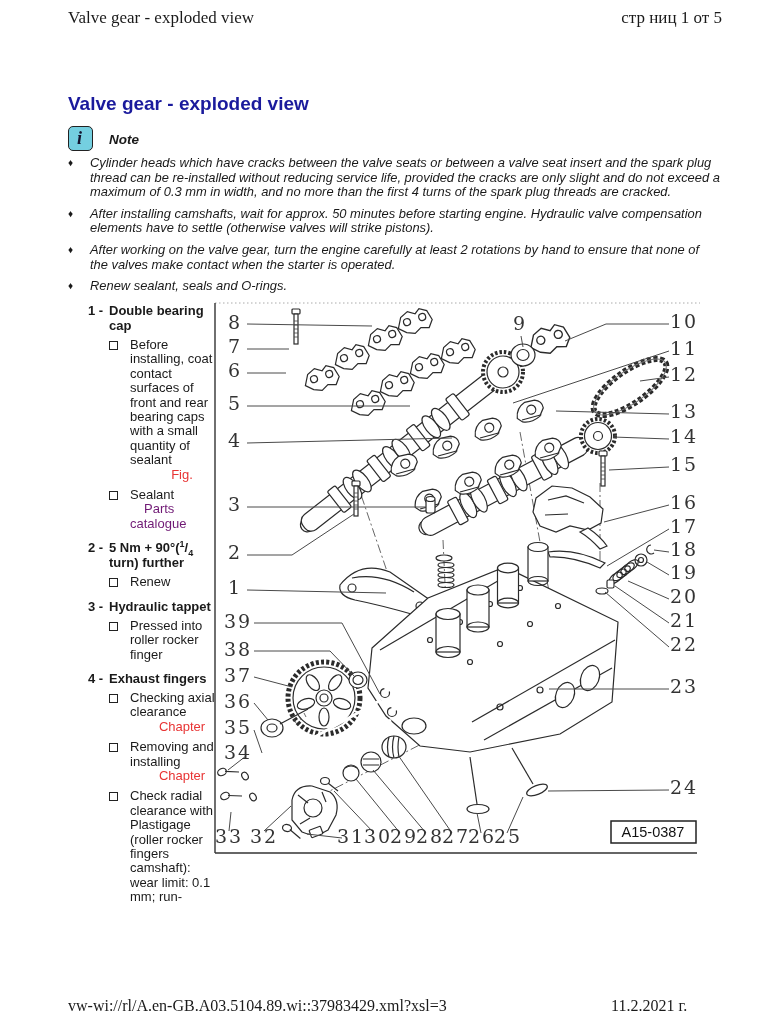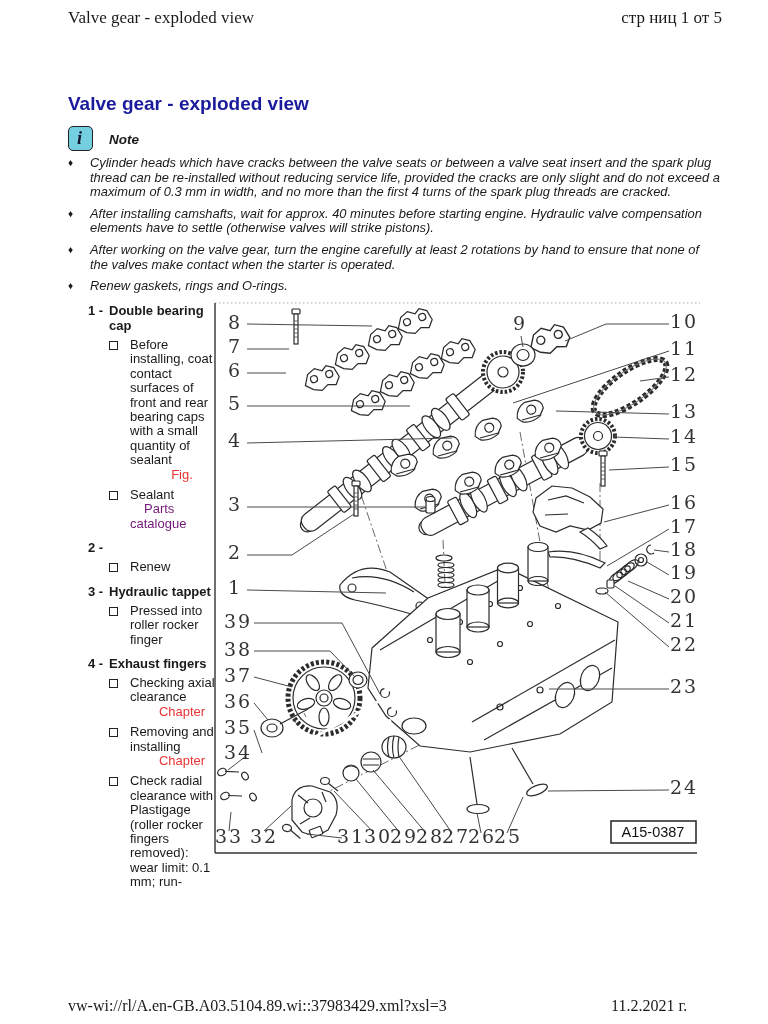--- a/index.html
+++ b/index.html
@@ -60,29 +60,29 @@
 </div>
 <div id="note-label">Note</div>
 
 <div id="note-bullets">
     <div class="bullet-row">
       <span class="diamond">♦</span>
       <span class="bullet-text">Cylinder heads which have cracks between the valve seats or between a valve seat insert and the spark plug thread can be re-installed without reducing service life, provided the cracks are only slight and do not exceed a maximum of 0.3 mm in width, and no more than the first 4 turns of the spark plug threads are cracked.</span>
     </div>
     <div class="bullet-row">
       <span class="diamond">♦</span>
-      <span class="bullet-text">After installing camshafts, wait for approx. 40 minutes before starting engine. Hydraulic valve compensation elements have to settle (otherwise valves will strike pistons).</span>
+      <span class="bullet-text">After installing camshafts, wait for approx. 50 minutes before starting engine. Hydraulic valve compensation elements have to settle (otherwise valves will strike pistons).</span>
     </div>
     <div class="bullet-row">
       <span class="diamond">♦</span>
       <span class="bullet-text">After working on the valve gear, turn the engine carefully at least 2 rotations by hand to ensure that none of the valves make contact when the starter is operated.</span>
     </div>
     <div class="bullet-row">
       <span class="diamond">♦</span>
-      <span class="bullet-text">Renew gaskets, rings and O-rings.</span>
+      <span class="bullet-text">Renew sealant, seals and O-rings.</span>
     </div>
   </div>
 
 <div id="parts-list">
     <div class="part-item">
       <div class="part-title">
         <span class="pnum">1 -</span>
         <span><span>Double bearing cap</span></span>
       </div>
       <div class="sub-row">
@@ -90,20 +90,21 @@
         <div class="sub-text"><span>Before installing, coat contact surfaces of front and rear bearing caps with a small quantity of sealant</span><div class="link link-red">Fig.</div></div>
       </div>
       <div class="sub-row">
         <span class="sq"></span>
         <div class="sub-text"><span>Sealant</span><div class="link link-green">Parts catalogue</div></div>
       </div>
     </div>
     <div class="part-item">
       <div class="part-title">
         <span class="pnum">2 -</span>
+        <span><span>5 Nm + 90°(</span><sup>1</sup><span>/</span><sub>4</sub><span> turn) further</span></span>
       </div>
       <div class="sub-row">
         <span class="sq"></span>
         <div class="sub-text"><span>Renew</span></div>
       </div>
     </div>
     <div class="part-item">
       <div class="part-title">
         <span class="pnum">3 -</span>
         <span><span>Hydraulic tappet</span></span>
@@ -121,21 +122,21 @@
       <div class="sub-row">
         <span class="sq"></span>
         <div class="sub-text"><span>Checking axial clearance</span><div class="link link-red">Chapter</div></div>
       </div>
       <div class="sub-row">
         <span class="sq"></span>
         <div class="sub-text"><span>Removing and installing</span><div class="link link-red">Chapter</div></div>
       </div>
       <div class="sub-row">
         <span class="sq"></span>
-        <div class="sub-text"><span>Check radial clearance with Plastigage (roller rocker fingers removed): wear limit: 0.1 mm; run-</span></div>
+        <div class="sub-text"><span>Check radial clearance with Plastigage (roller rocker fingers camshaft): wear limit: 0.1 mm; run-</span></div>
       </div>
     </div>
   </div>
 
 <div id="diagram">
 <svg id="diagram-svg" width="500" height="560" viewBox="210 298 500 560">
   <defs>
     <g id="cap">
       <path class="ln" d="M-18,3 L-13,-7 L-5,-11 L2,-7 L7,-11 L14,-7 L17,3 L12,10 L4,8 L-3,12 L-11,9 Z"></path>
       <circle class="ln" cx="-8" cy="-1" r="3.5"></circle>

